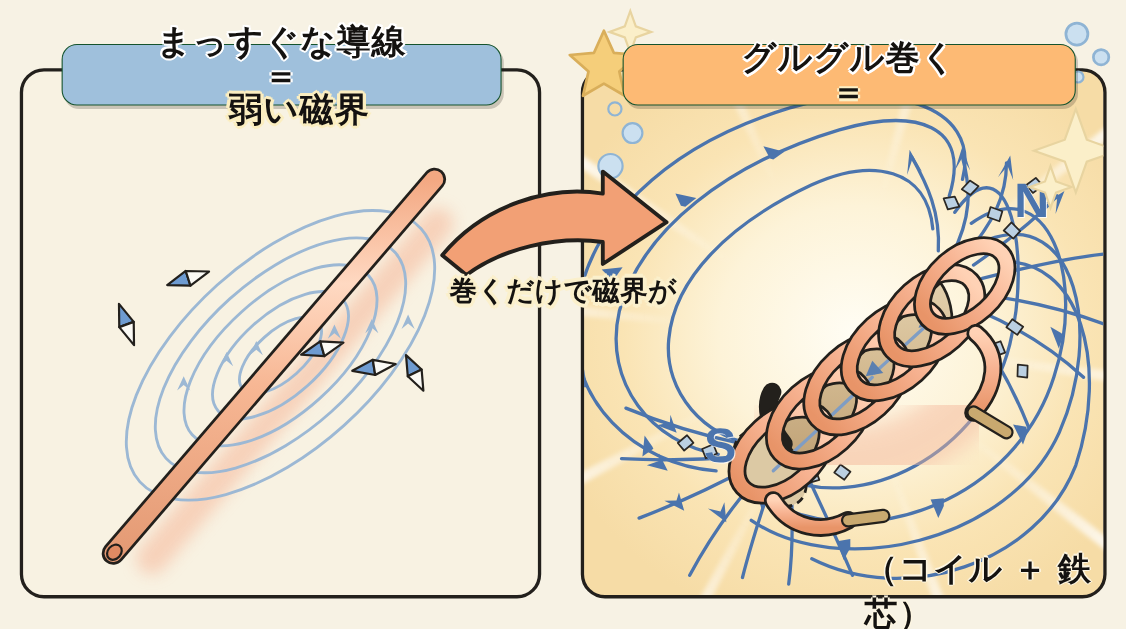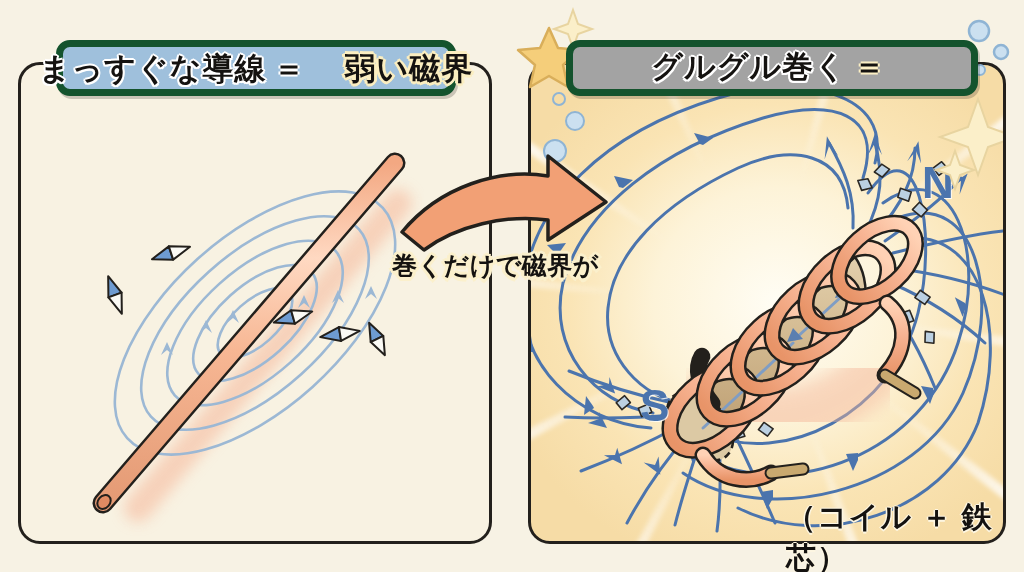--- a/index.html
+++ b/index.html
@@ -37,49 +37,50 @@
     width: 330px; height: 10px;
     background: linear-gradient(90deg, rgba(255,255,255,0) 0%, rgba(255,255,255,.85) 55%, rgba(255,255,255,0) 100%);
     transform-origin: 0 50%;
     filter: blur(2px);
     border-radius: 50%;
   }
 
   
   .badge {
     position: absolute;
-    border: 7px solid #14532d;
+    border: 1px solid #14532d;
     border-radius: 14px;
     box-sizing: border-box;
     display: flex; align-items: center; justify-content: center;
     white-space: nowrap;
     box-shadow: 2px 3px 0 rgba(40,34,26,.22);
     z-index: 30;
+    flex-direction: column;
   }
   #badge-left { left: 56px; top: 40px; width: 400px; height: 56px; background: #9FC0DC; }
-  #badge-right { left: 566px; top: 40px; width: 412px; height: 56px; background: #a3a3a3; font-family: Liberation Mono, monospace; }
+  #badge-right { left: 566px; top: 40px; width: 412px; height: 56px; background: #fdba74; }
   .badge .t1, .badge .t2, .badge .eq {
     font-size: 31px; font-weight: bold; letter-spacing: 1px; line-height: 1;
   }
   .badge .t1 { color: #141210; -webkit-text-stroke: 0; text-shadow:
       2px 0 0 #fff, -2px 0 0 #fff, 0 2px 0 #fff, 0 -2px 0 #fff,
       1.5px 1.5px 0 #fff, -1.5px 1.5px 0 #fff, 1.5px -1.5px 0 #fff, -1.5px -1.5px 0 #fff; }
   .badge .eq { color:#141210; margin: 0 7px; text-shadow:
       2px 0 0 #fff, -2px 0 0 #fff, 0 2px 0 #fff, 0 -2px 0 #fff; }
   #badge-right .eq { text-shadow:
       2px 0 0 #FCEFC4, -2px 0 0 #FCEFC4, 0 2px 0 #FCEFC4, 0 -2px 0 #FCEFC4; }
   .badge .t2 { color: #141210; text-shadow:
       2px 0 0 #FBEEC0, -2px 0 0 #FBEEC0, 0 2px 0 #FBEEC0, 0 -2px 0 #FBEEC0,
       1.5px 1.5px 0 #FBEEC0, -1.5px 1.5px 0 #FBEEC0, 1.5px -1.5px 0 #FBEEC0, -1.5px -1.5px 0 #FBEEC0,
       3px 0 0 #FBEEC0, -3px 0 0 #FBEEC0, 0 3px 0 #FBEEC0, 0 -3px 0 #FBEEC0; margin-left: 32px; }
 
   
   #center-note {
     position: absolute; left: 392px; top: 250px; width: 240px;
-    text-align: left; z-index: 28;
+    text-align: center; z-index: 28;
     font-size: 25px; font-weight: bold; line-height: 1.22; color: #141210;
     text-shadow:
       2px 0 0 #FBF0CC, -2px 0 0 #FBF0CC, 0 2px 0 #FBF0CC, 0 -2px 0 #FBF0CC,
       2px 2px 0 #FBF0CC, -2px 2px 0 #FBF0CC, 2px -2px 0 #FBF0CC, -2px -2px 0 #FBF0CC,
       3.5px 0 0 #FBF0CC, -3.5px 0 0 #FBF0CC, 0 3.5px 0 #FBF0CC, 0 -3.5px 0 #FBF0CC;
   }
   #center-note div { letter-spacing: .5px; }
 
   
   #coil-caption {

